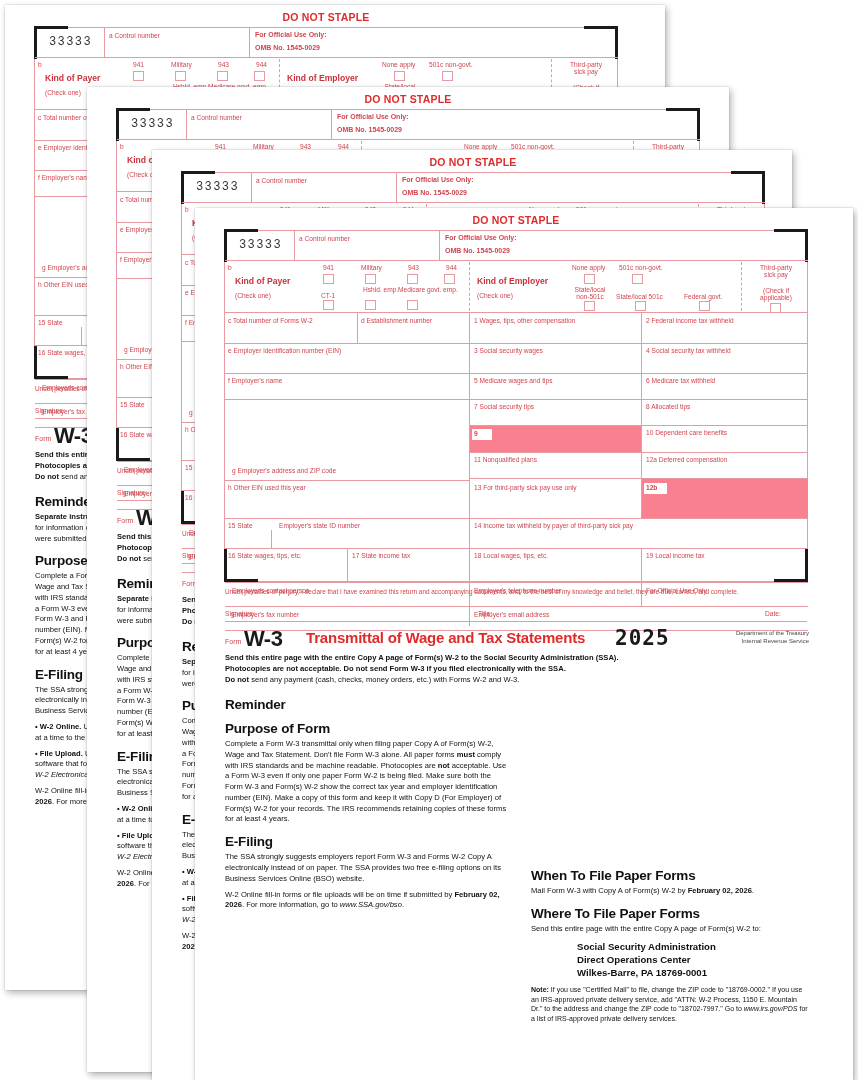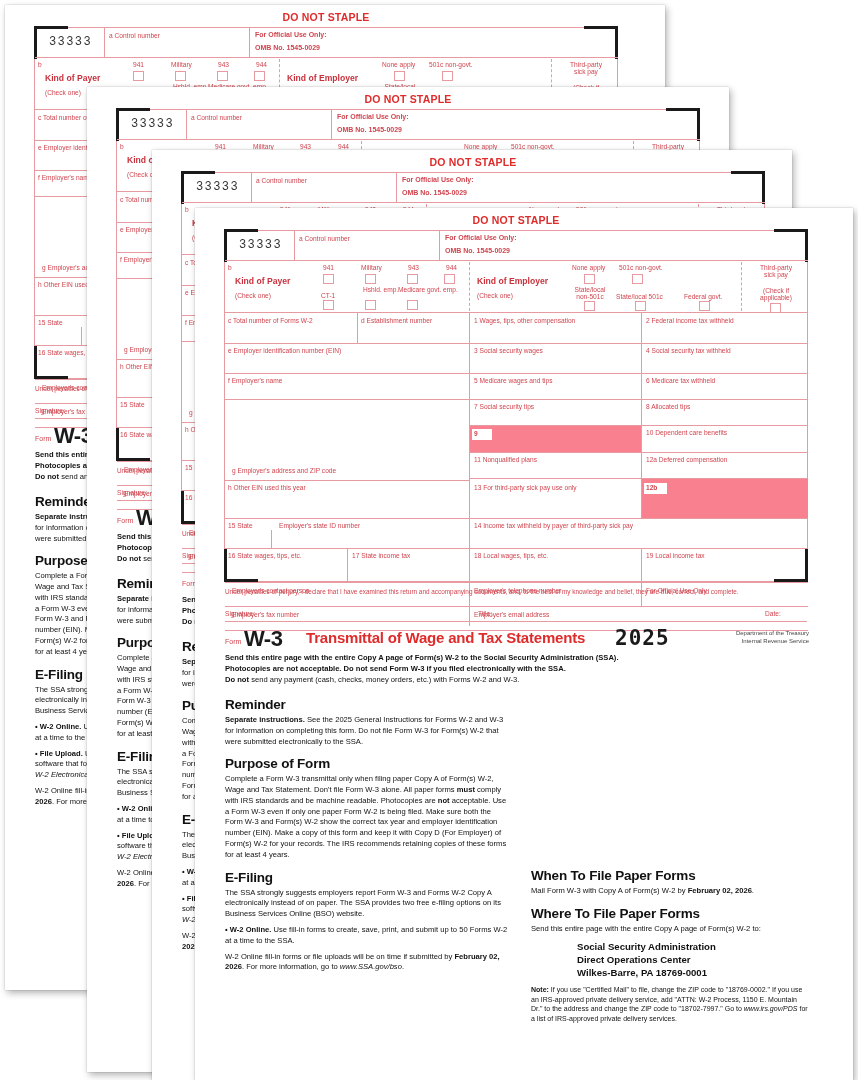--- a/index.html
+++ b/index.html
@@ -811,28 +811,26 @@
   </div>
 
   <div class="lead">
     <span>Send this entire page with the entire Copy A page of Form(s) W-2 to the Social Security Administration (SSA).</span><br>
     <span>Photocopies are not acceptable. Do not send Form W-3 if you filed electronically with the SSA.</span><br>
     <span>Do not</span><span class="n"> send any payment (cash, checks, money orders, etc.) with Forms W-2 and W-3.</span>
   </div>
 
   <div class="colL">
     <h2 class="sec">Reminder</h2>
-    <p class="bd"><b>Separate instructions.</b><span> See the 2025 General Instructions for Forms W-2 and W-3 for information on completing this form. Do not file Form W-3 for Form(s) W-2 that were submitted electronically to the SSA.</span></p>
 
     <h2 class="sec">Purpose of Form</h2>
     <p class="bd"><span>Complete a Form W-3 transmittal only when filing paper Copy A of Form(s) W-2, Wage and Tax Statement. Don't file Form W-3 alone. All paper forms </span><b>must</b><span> comply with IRS standards and be machine readable. Photocopies are </span><b>not</b><span> acceptable. Use a Form W-3 even if only one paper Form W-2 is being filed. Make sure both the Form W-3 and Form(s) W-2 show the correct tax year and employer identification number (EIN). Make a copy of this form and keep it with Copy D (For Employer) of Form(s) W-2 for your records. The IRS recommends retaining copies of these forms for at least 4 years.</span></p>
 
     <h2 class="sec">E-Filing</h2>
     <p class="bd">The SSA strongly suggests employers report Form W-3 and Forms W-2 Copy A electronically instead of on paper. The SSA provides two free e-filing options on its Business Services Online (BSO) website.</p>
-    <p class="bd"><b>• W-2 Online.</b><span> Use fill-in forms to create, save, print, and submit up to 50 Forms W-2 at a time to the SSA.</span></p>
     <p class="bd"><span>    W-2 Online fill-in forms or file uploads will be on time if submitted by </span><b>February 02, 2026</b><span>. For more information, go to </span><i>www.SSA.gov/bso</i><span>.</span></p>
   </div>
 
   <div class="colR">
     <h2 class="sec" style="margin-top:0;">When To File Paper Forms</h2>
     <p class="bd"><span>Mail Form W-3 with Copy A of Form(s) W-2 by </span><b>February 02, 2026</b><span>.</span></p>
 
     <h2 class="sec">Where To File Paper Forms</h2>
     <p class="bd">Send this entire page with the entire Copy A page of Form(s) W-2 to:</p>
     <div class="addr">

